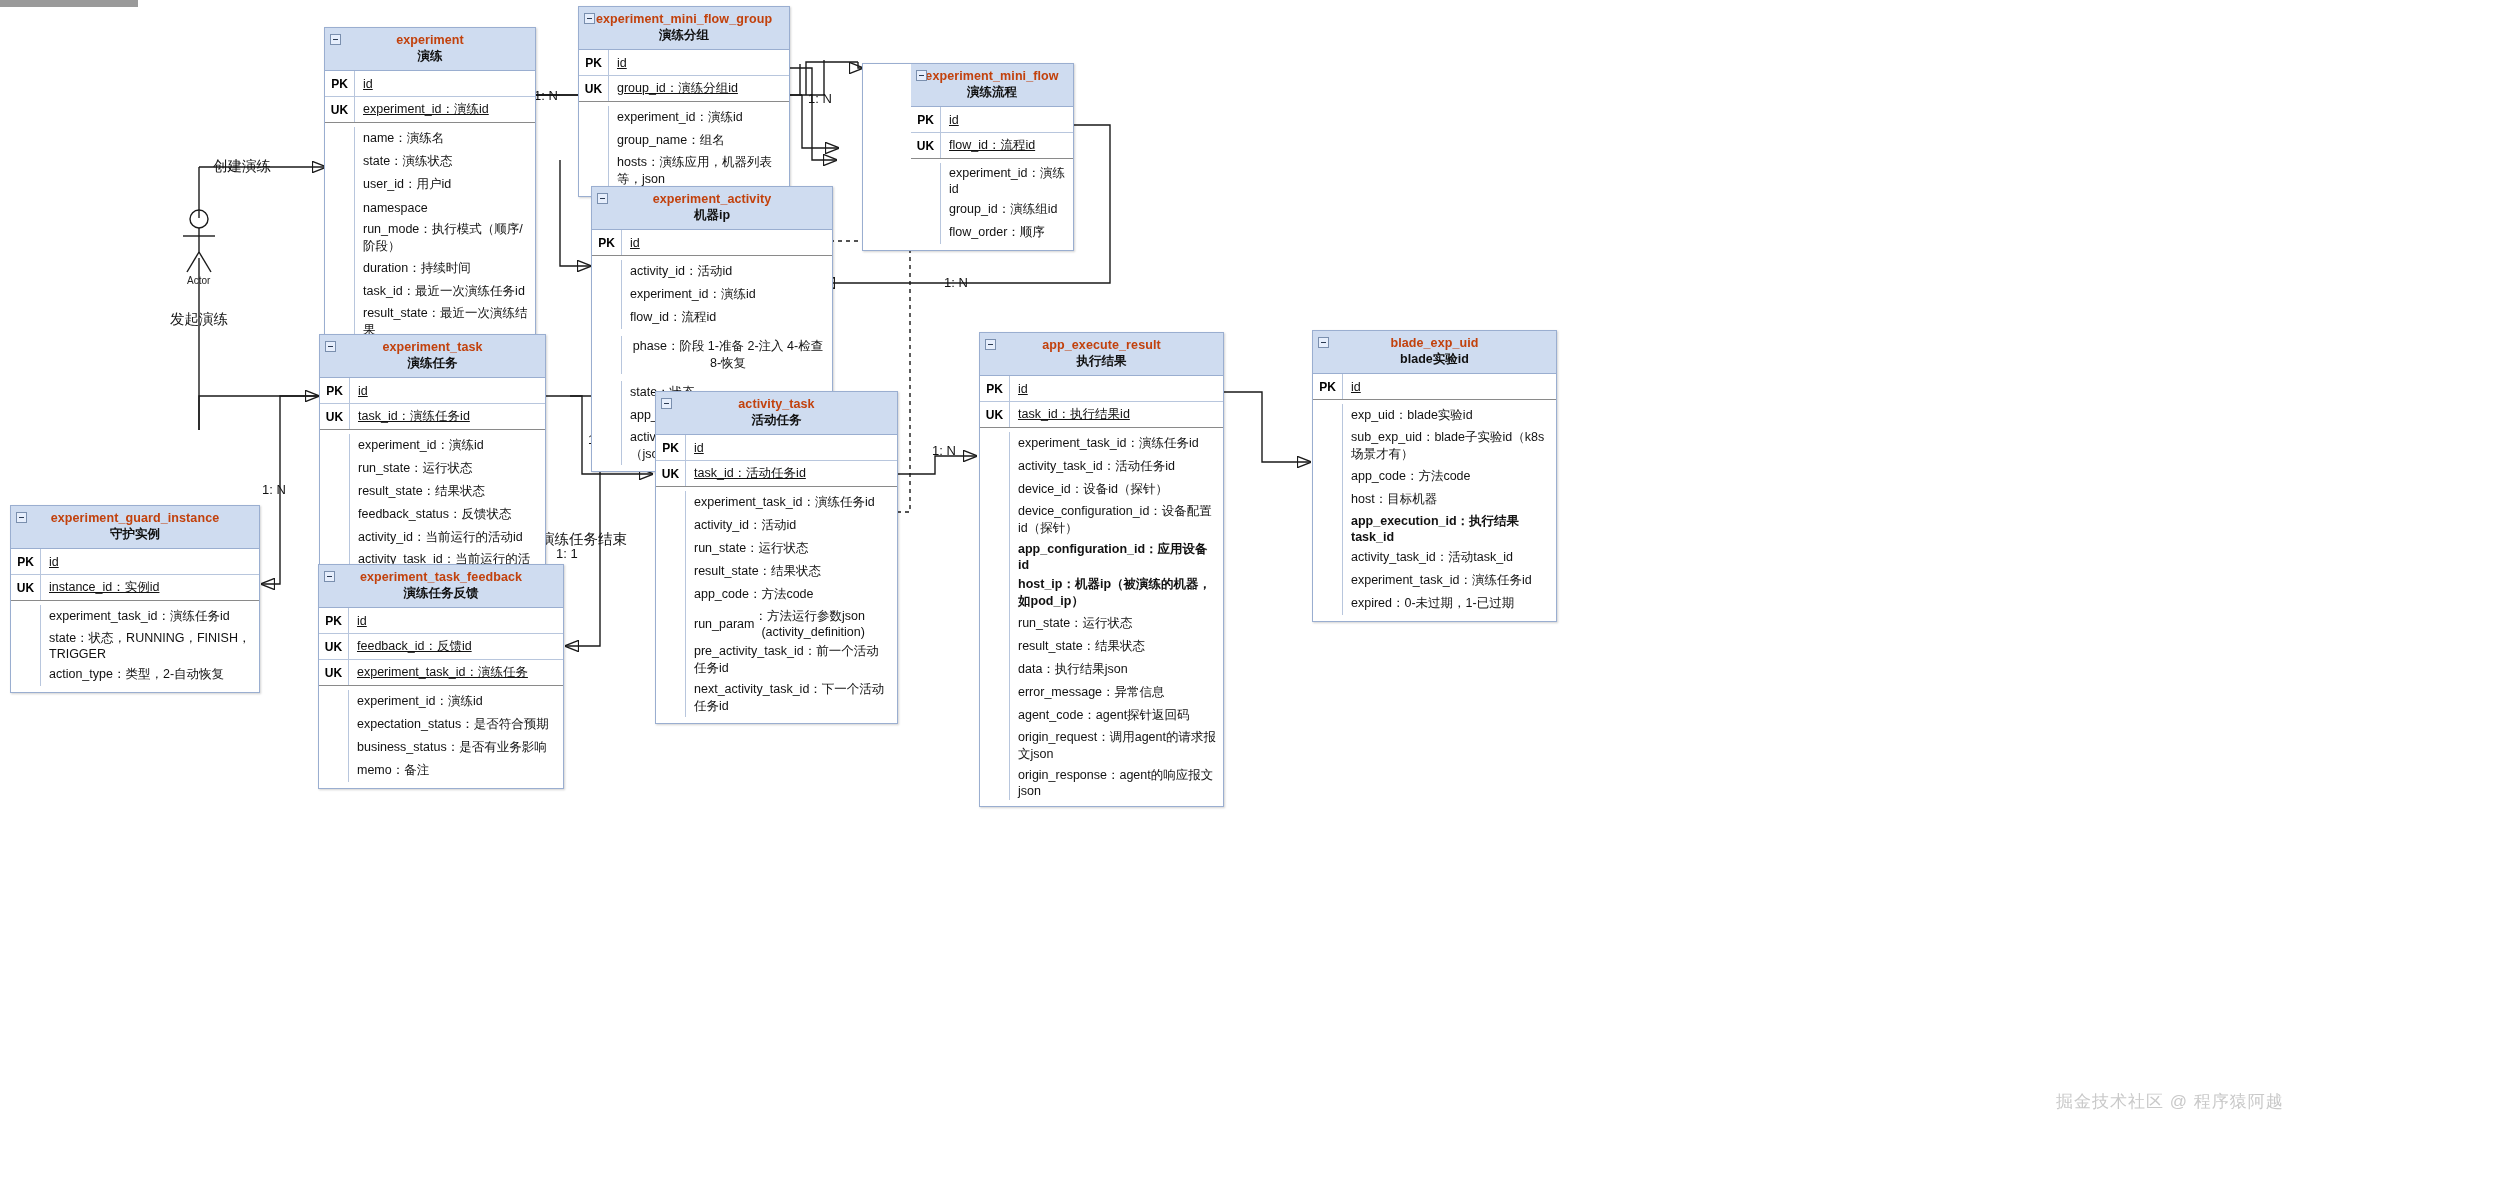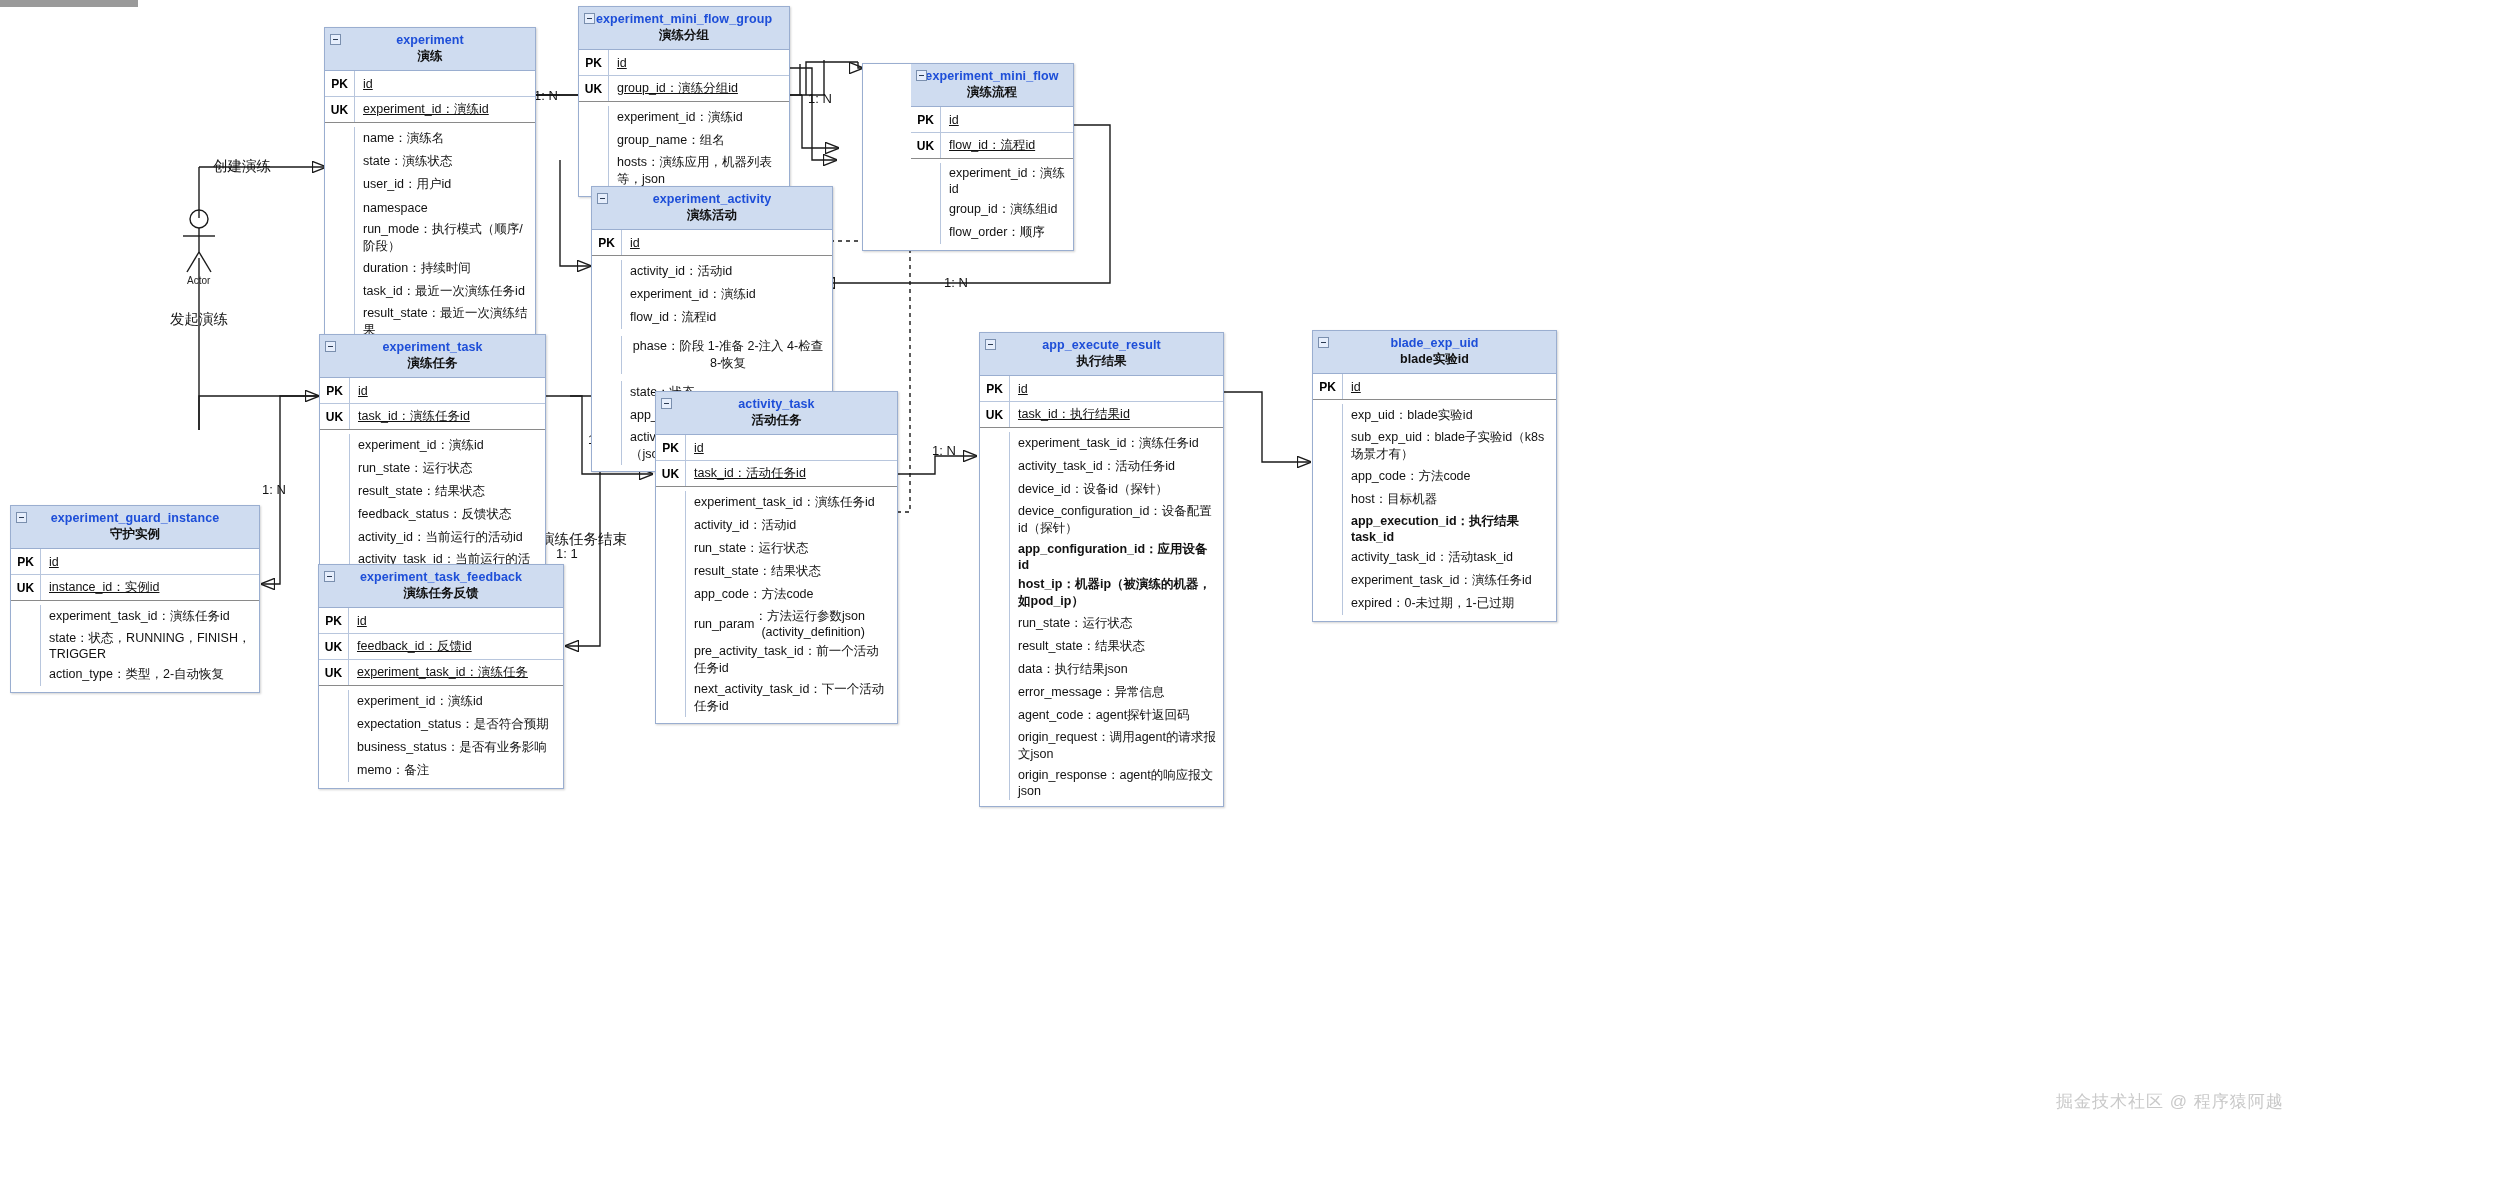--- a/index.html
+++ b/index.html
@@ -58,21 +58,21 @@
     position: absolute;
     left: 2px;
     top: 4px;
     width: 5px;
     height: 1px;
     background: #2b3b53;
   }
   .entity .hdr .tname {
     font-size: 12.5px;
     font-weight: bold;
-    color: #1d4ed8;
+    color: #c2410c;
     letter-spacing: 0.1px;
   }
   .entity .hdr .tcn {
     font-size: 12.5px;
     font-weight: bold;
     color: #111111;
   }
 
   .erow {
     display: flex;
@@ -333,21 +333,21 @@
           <div class="erow">
             <div class="kcell"></div>
             <div class="fcell">flow_order：顺序</div>
           </div>
         </div>
       </div>
       <div class="entity" style="left: 591px; top: 186px; width: 242px;">
         <div class="hdr">
           <span class="minus"></span>
           <div class="tname">experiment_activity</div>
-          <div class="tcn">演练活动</div>
+          <div class="tcn">机器ip</div>
         </div>
         <div class="erow key-sep">
           <div class="kcell">PK</div>
           <div class="fcell u">id</div>
         </div>
         <div class="attrs attrs-wrap">
           <div class="erow">
             <div class="kcell"></div>
             <div class="fcell">activity_id：活动id</div>
           </div>

